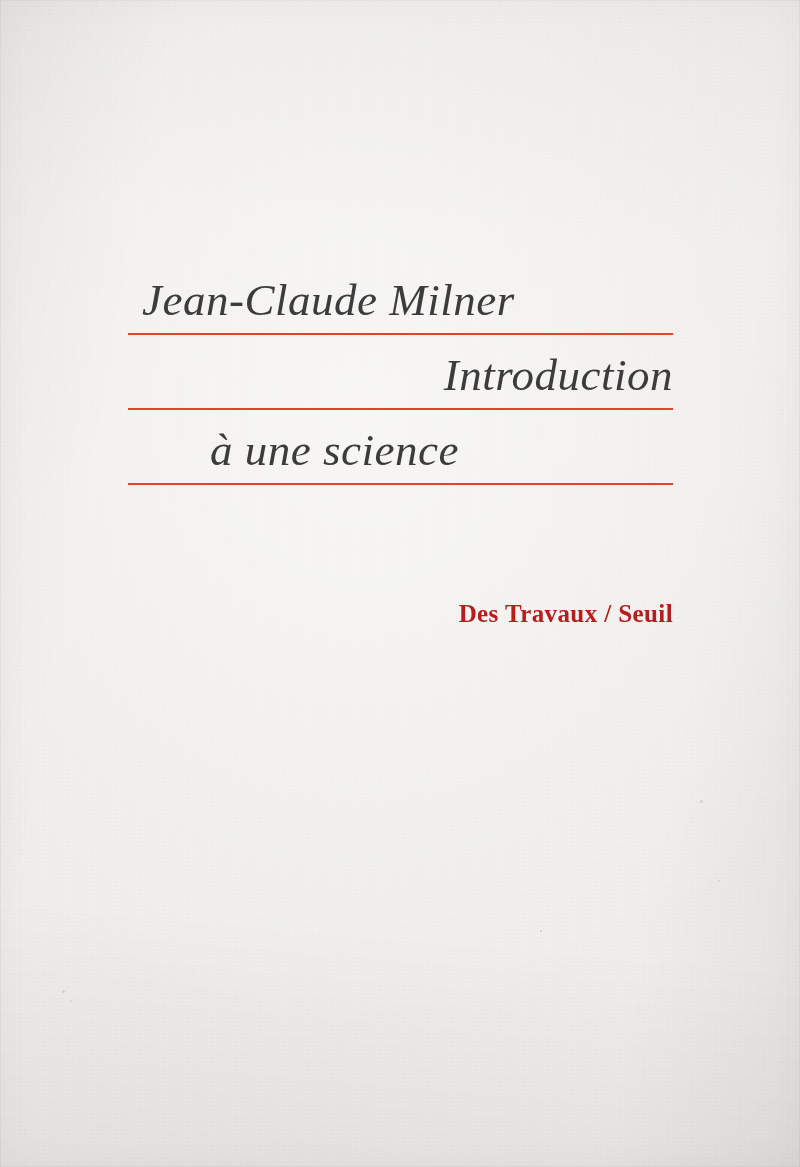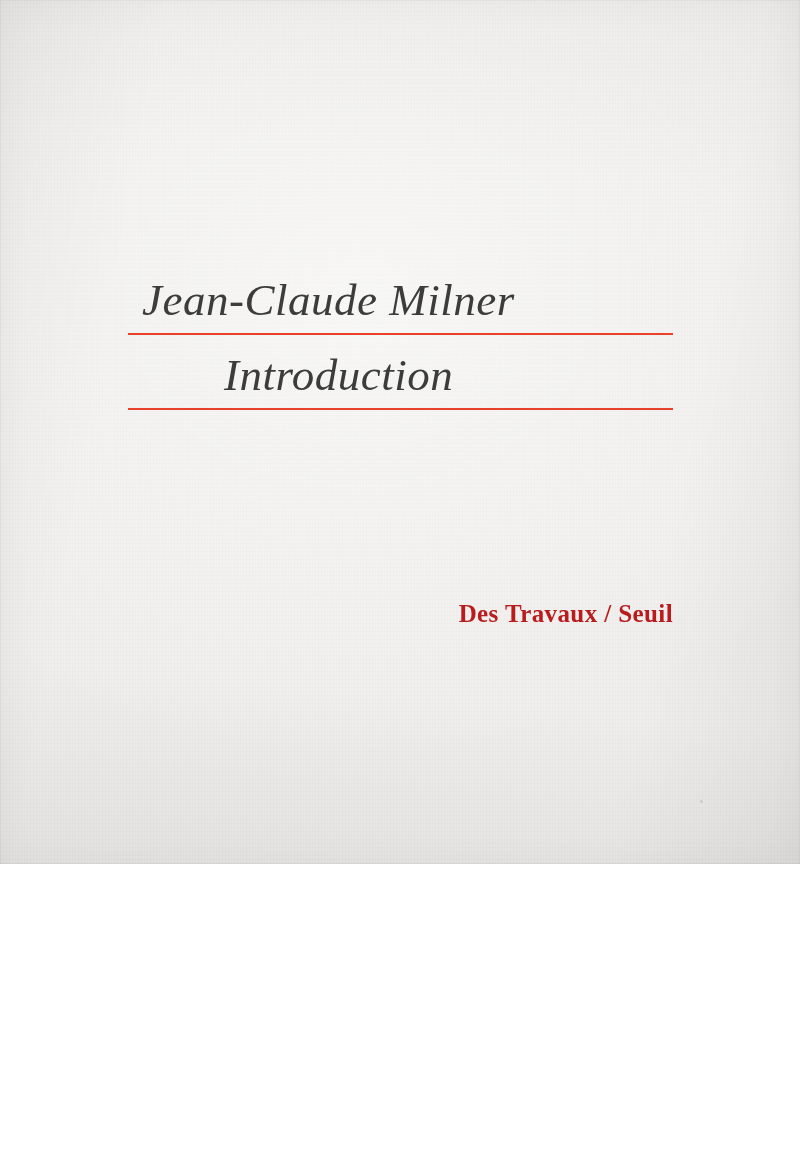--- a/index.html
+++ b/index.html
@@ -3,21 +3,21 @@
 <meta charset="utf-8">
 <style>
   html, body {
     margin: 0;
     padding: 0;
     background: #ffffff;
   }
   #page {
     position: relative;
     width: 800px;
-    height: 864px;
+    height: 1167px;
     overflow: hidden;
     background: #efeeec;
     font-family: "Liberation Serif", serif;
   }
   
   #paper-texture {
     position: absolute;
     inset: 0;
     background:
       repeating-linear-gradient(90deg,
@@ -70,21 +70,21 @@
     margin: 0;
   }
 
   .row-author .line-text {
     font-size: 45px;
     text-align: left;
     padding: 0 0 10px 14px;
   }
   .row-title1 .line-text {
     font-size: 45px;
-    text-align: left;
+    text-align: right;
     padding: 18px 0 10px 96px;
   }
   .row-title2 .line-text {
     font-size: 45px;
     text-align: left;
     padding: 18px 0 10px 82px;
   }
   .row-title3 .line-text {
     font-size: 45px;
     text-align: left;
@@ -131,20 +131,24 @@
     <div class="row-author">
       <div class="line-text">Jean-Claude Milner</div>
       <div class="rule"></div>
     </div>
 
     <div class="row-title1">
       <div class="line-text">Introduction</div>
       <div class="rule"></div>
     </div>
 
+    <div class="row-title2">
+      <div class="line-text">à  une science</div>
+      <div class="rule"></div>
+    </div>
 
 
   </div>
 
   <div id="publisher">Des Travaux / Seuil</div>
 
   <div id="edge-frame"></div>
 </div>
 
 </body></html>

